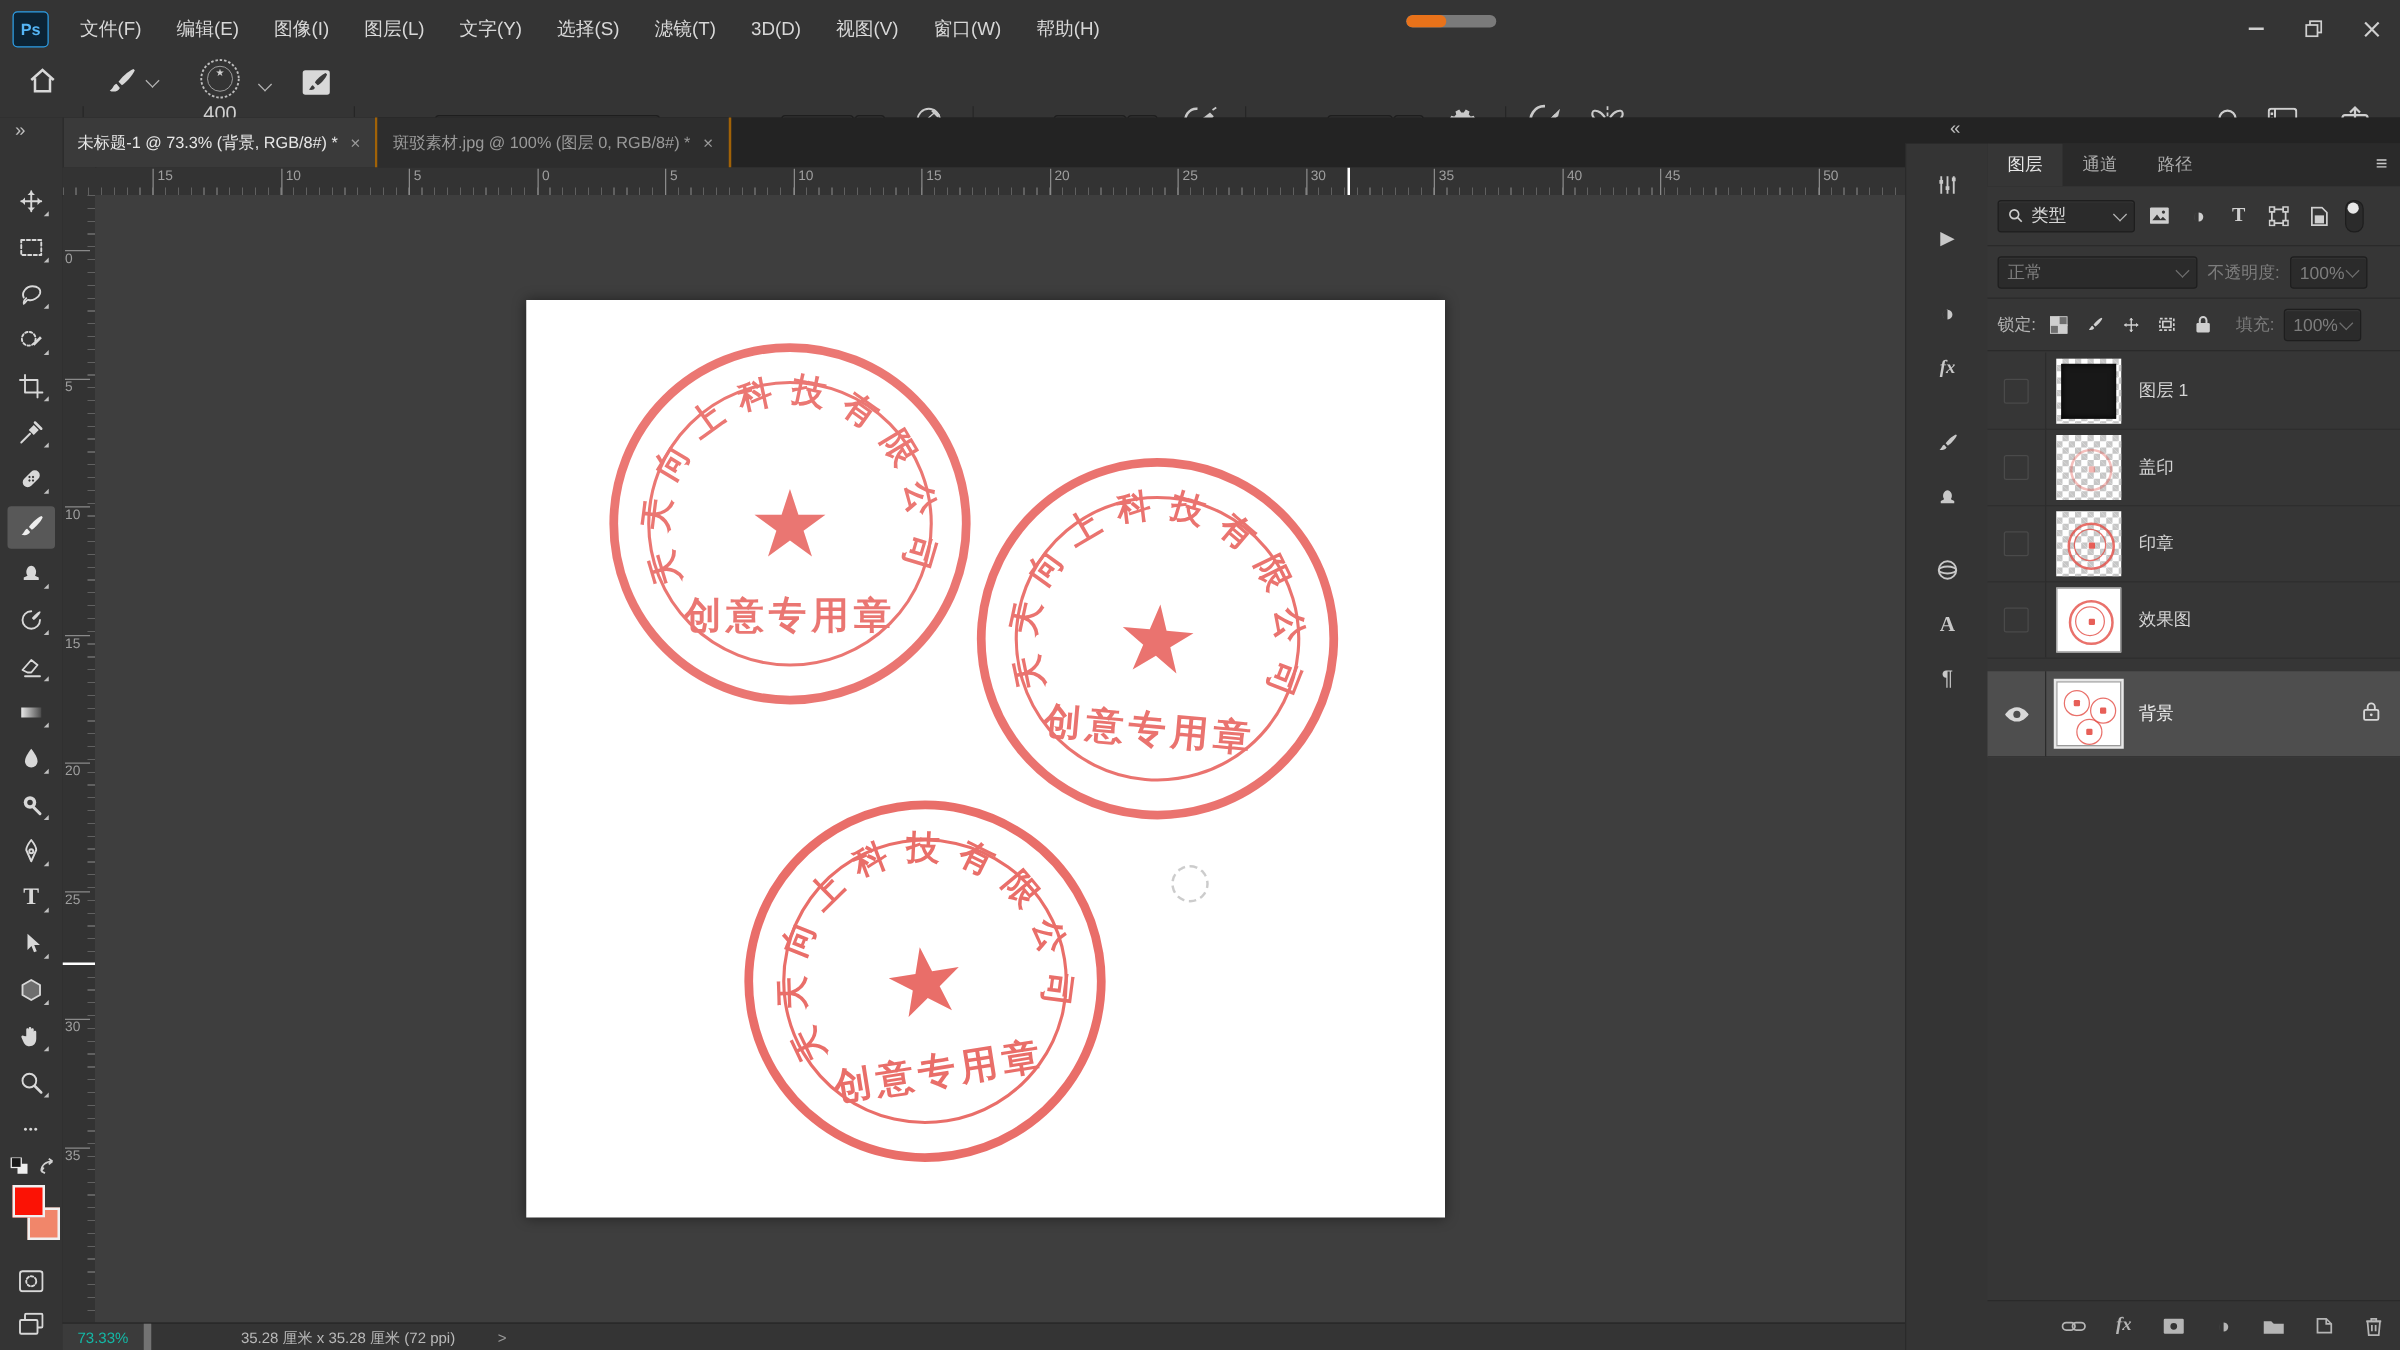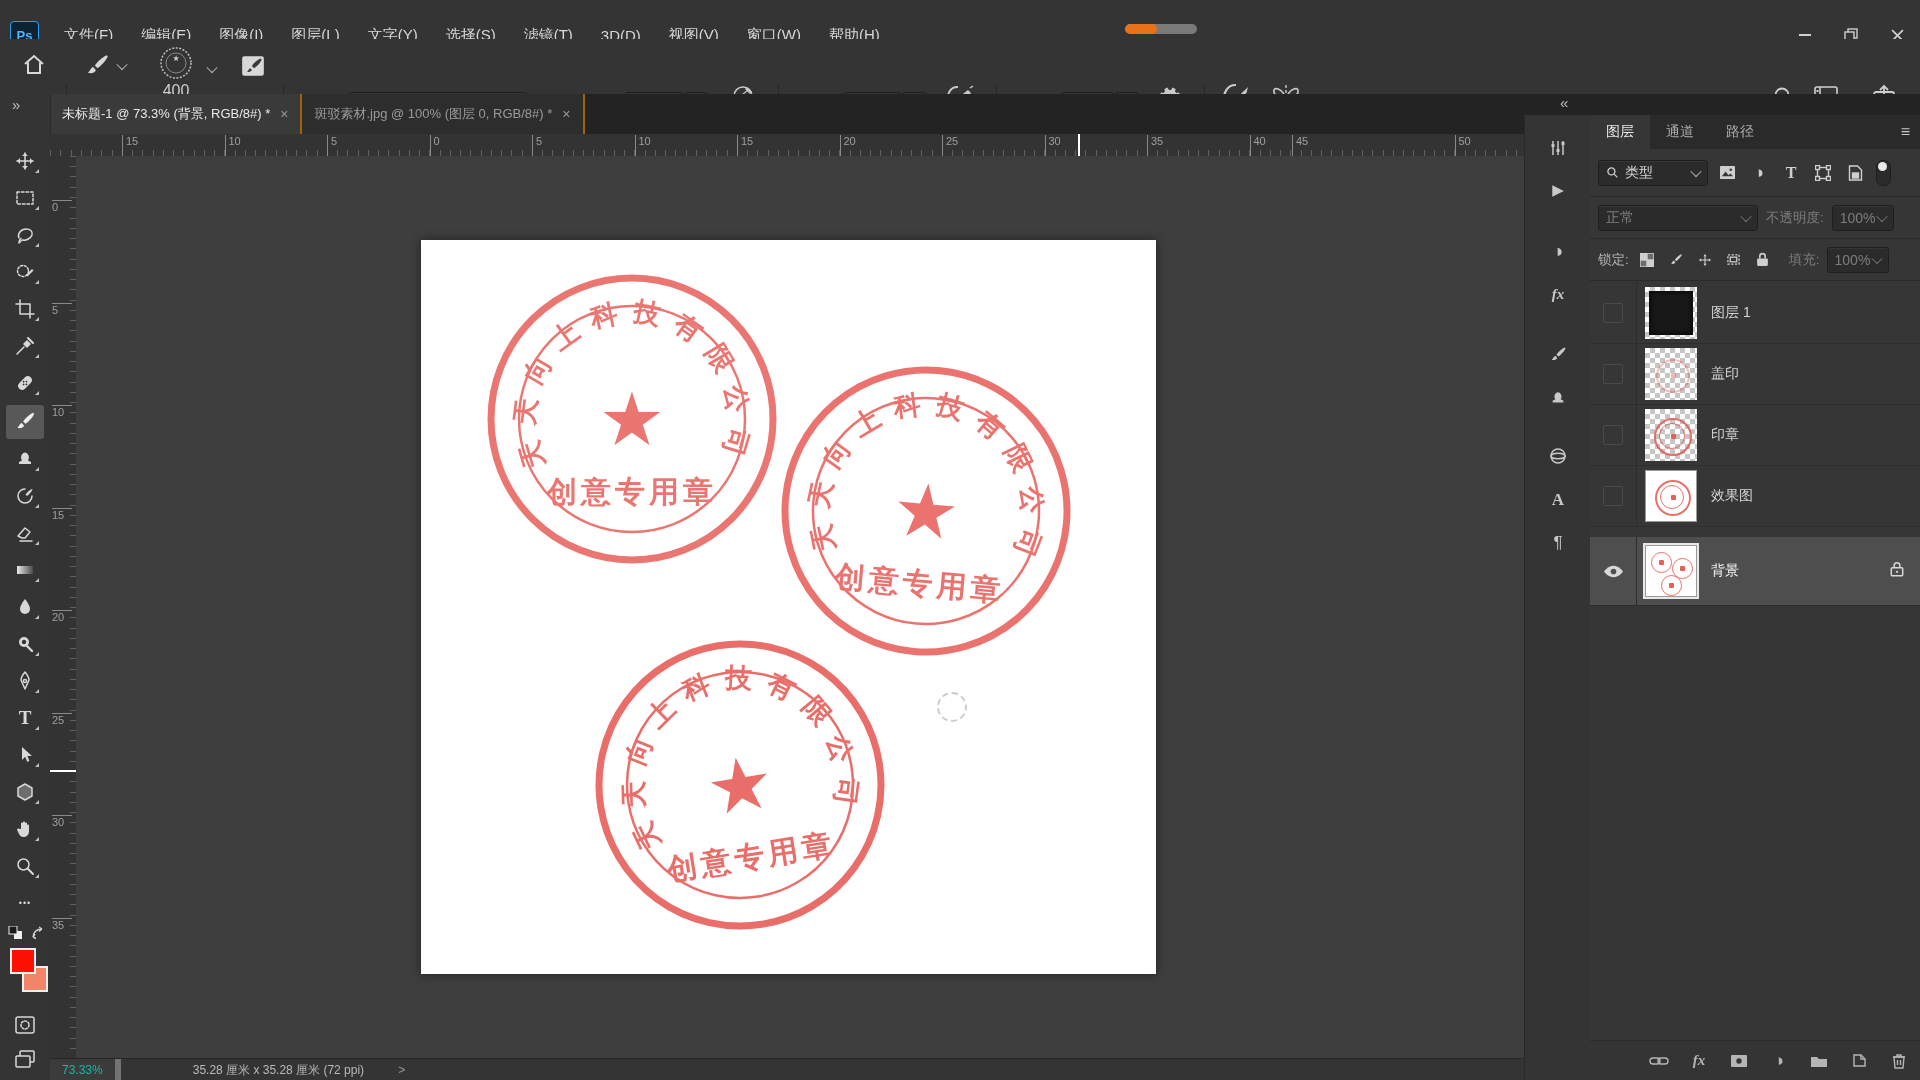--- a/index.html
+++ b/index.html
@@ -1,21 +1,21 @@
 <!DOCTYPE html>
 <html><head>
 <meta charset="utf-8">
 <style>
   html,body{margin:0;padding:0;background:#1d1d1d;}
   body{font-family:"Liberation Sans","DejaVu Sans",sans-serif;-webkit-font-smoothing:antialiased;}
   .app{position:relative;width:1920px;height:1080px;background:#343434;overflow:hidden;color:#d6d6d6;user-select:none;}
   .abs{position:absolute;}
   .flex{display:flex;align-items:center;}
   
-  .titlebar{left:0;top:16px;width:1920px;height:38px;background:#343434;border-bottom:1px solid #262626;}
+  .titlebar{left:0;top:4px;width:1920px;height:38px;background:#343434;border-bottom:1px solid #262626;}
   .menu-item{padding:0 14px;font-size:15px;color:#d8d8d8;height:38px;display:flex;align-items:center;cursor:default;}
   .ps-logo{left:10px;top:5px;width:27px;height:27px;background:#0c2334;border:1px solid #2d9fe8;border-radius:4px;color:#55b5f5;font-weight:bold;font-size:13px;display:flex;align-items:center;justify-content:center;}
   .progress-pill{left:1125px;top:8px;width:72px;height:10px;background:#7a7a7a;border-radius:5px;overflow:hidden;}
   .progress-fill{height:100%;width:45%;border-radius:5px;}
   .winbtn{top:0;width:46px;height:38px;display:flex;align-items:center;justify-content:center;color:#cfcfcf;}
   .optionsbar{left:0;top:39px;width:1920px;height:55px;background:#343434;border-bottom:1px solid #262626;}
   .ob-divider{top:46px;width:1px;height:40px;background:#262626;}
   .ob-label{font-size:14px;color:#c9c9c9;}
   .sb{background:#2b2b2b;border:1px solid #1e1e1e;border-radius:3px;box-shadow:inset 0 1px 0 rgba(255,255,255,.05);display:flex;align-items:center;justify-content:space-between;padding:0 7px;font-size:14px;color:#d6d6d6;height:26px;box-sizing:border-box;}
   .chev{width:7px;height:7px;border-right:1.6px solid #b5b5b5;border-bottom:1.6px solid #b5b5b5;transform:rotate(45deg) translate(-1px,-1px);display:inline-block;flex:none;}
@@ -415,21 +415,21 @@
         <span class="hnum" style="left: 277px;">5</span>
         <span class="hnum" style="left: 379.5px;">0</span>
         <span class="hnum" style="left: 482px;">5</span>
         <span class="hnum" style="left: 584.5px;">10</span>
         <span class="hnum" style="left: 687px;">15</span>
         <span class="hnum" style="left: 789.5px;">20</span>
         <span class="hnum" style="left: 892px;">25</span>
         <span class="hnum" style="left: 994.5px;">30</span>
         <span class="hnum" style="left: 1097px;">35</span>
         <span class="hnum" style="left: 1199.5px;">40</span>
-        <span class="hnum" style="left: 1242px;">45</span>
+        <span class="hnum" style="left: 1278px;">45</span>
         <span class="hnum" style="left: 1404.5px;">50</span>
       </div>
     <div class="cursor-mark-h" style="left:1028px;"></div>
   </div>
   <div class="ruler vruler abs">
     <div class="vticks"></div>
     <div>
         <span class="vnum" style="top: 44px;">0</span>
         <span class="vnum" style="top: 146.5px;">5</span>
         <span class="vnum" style="top: 249px;">10</span>

